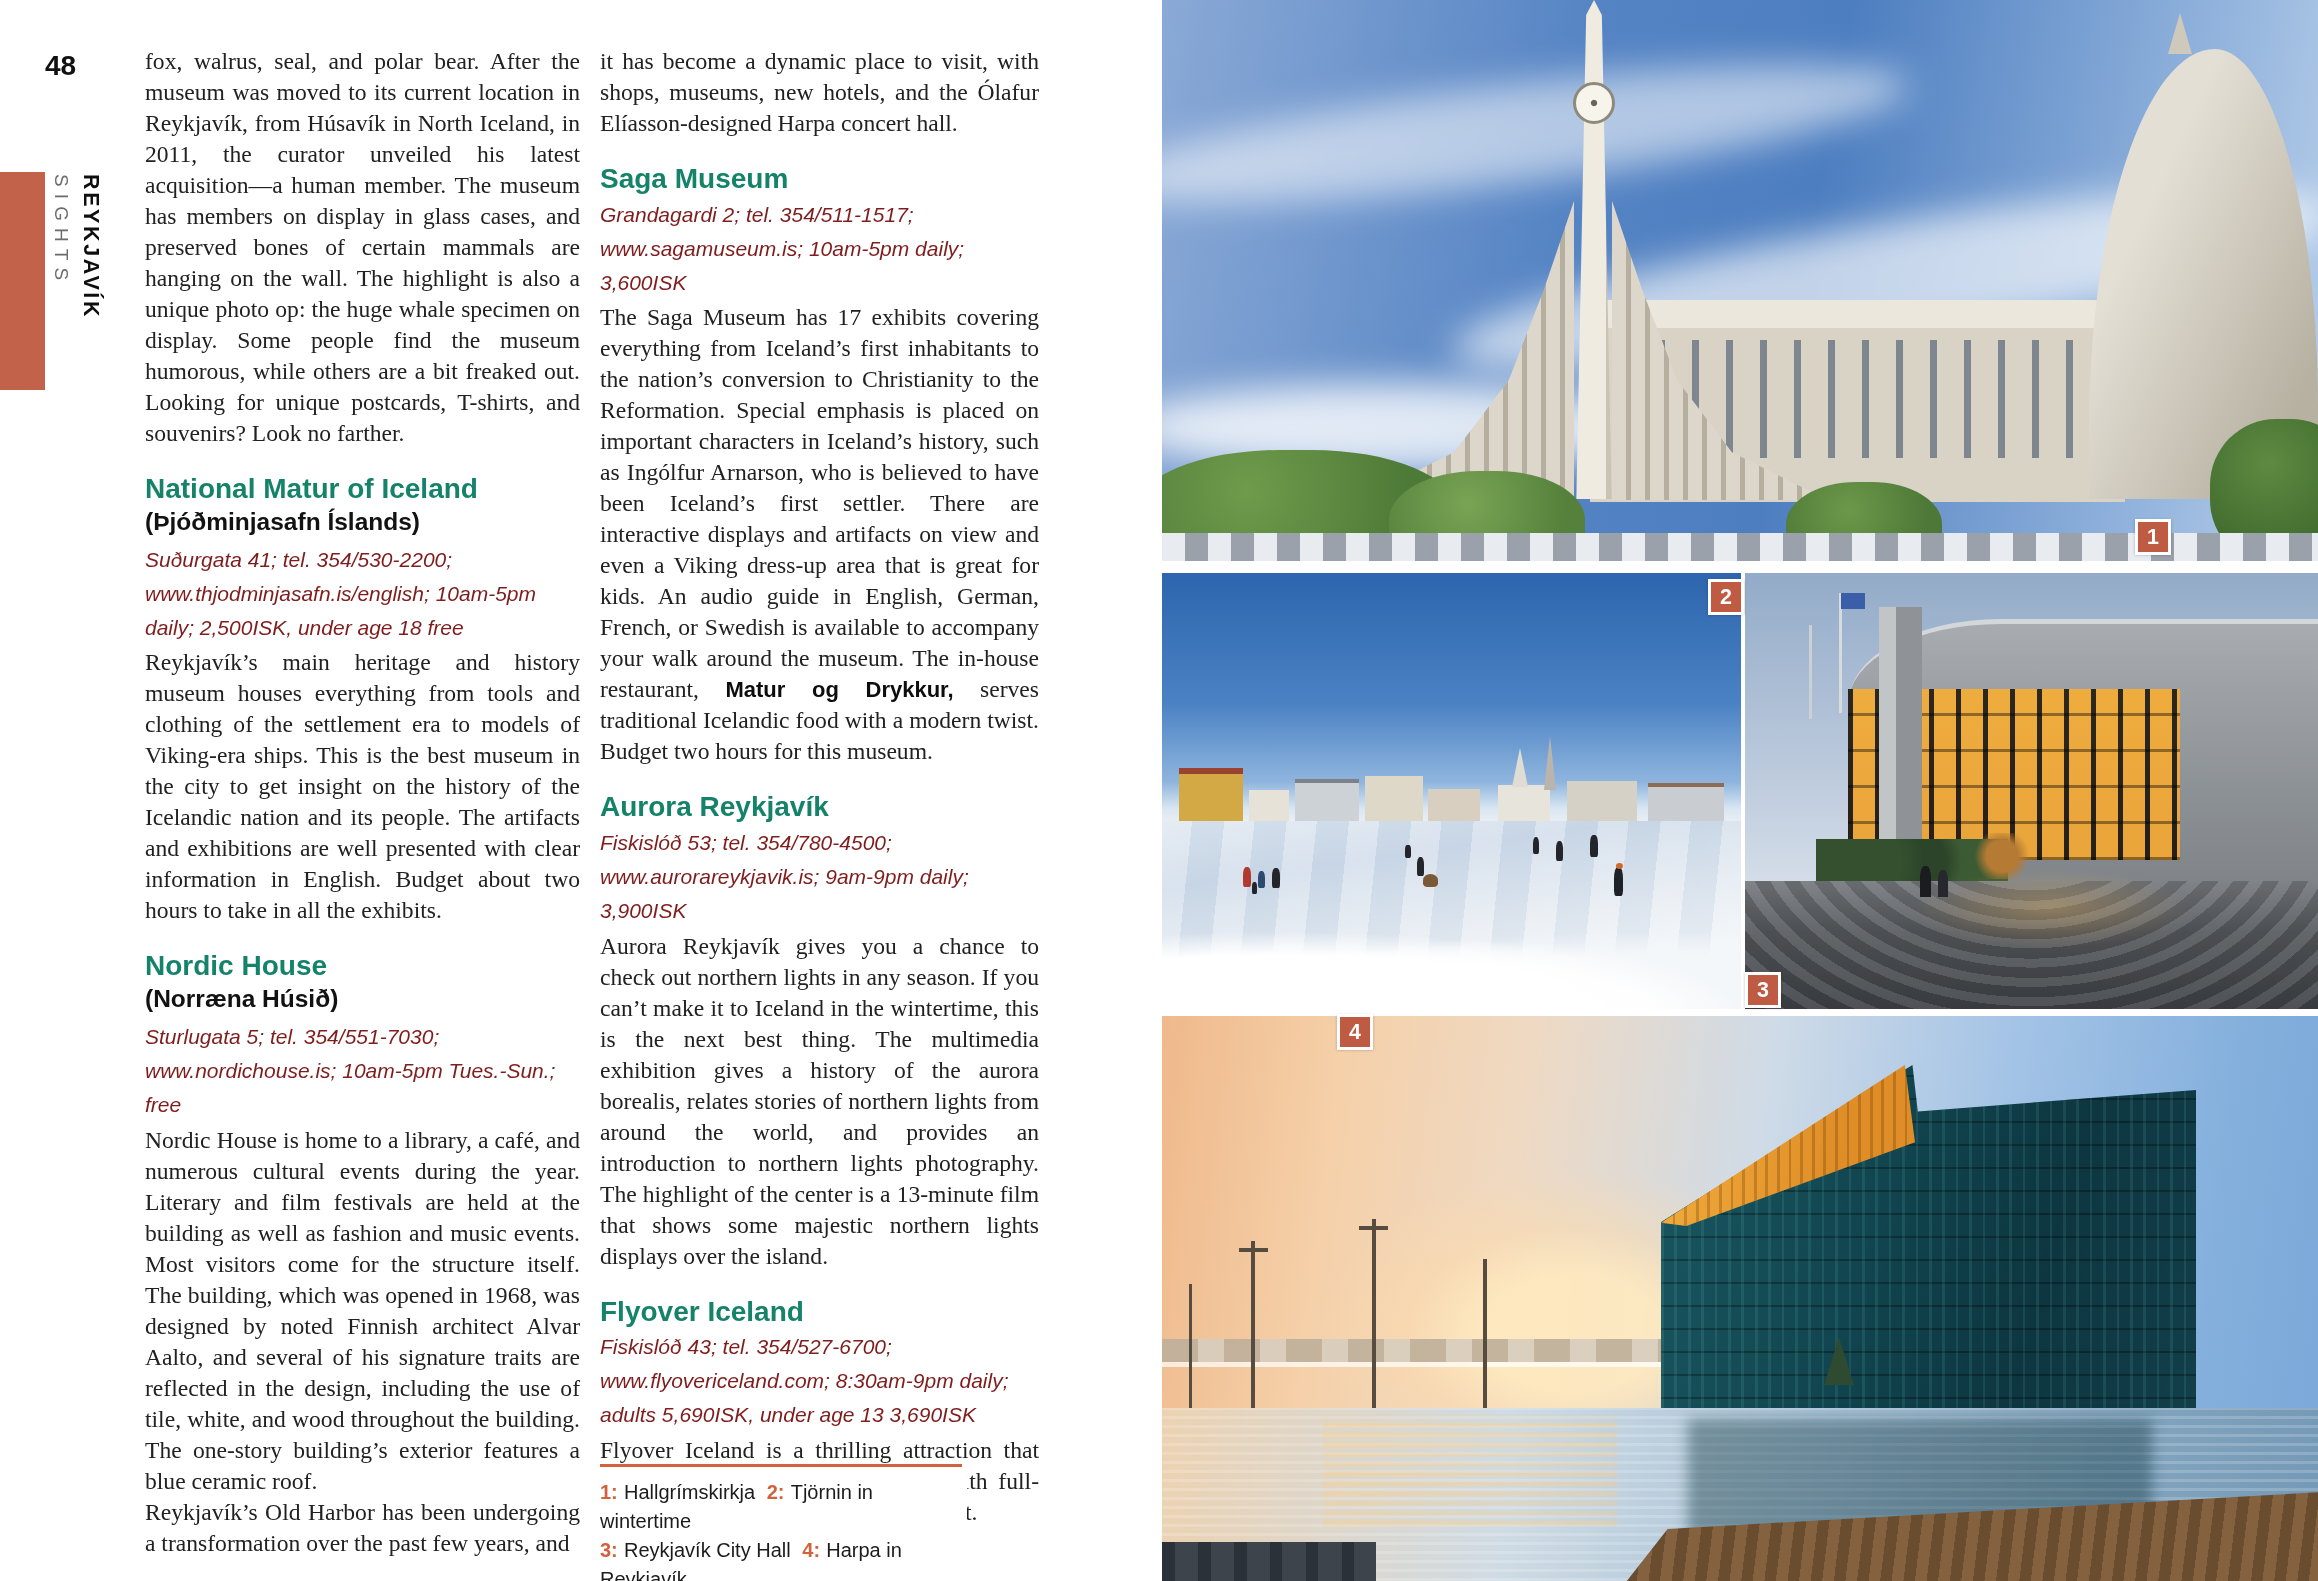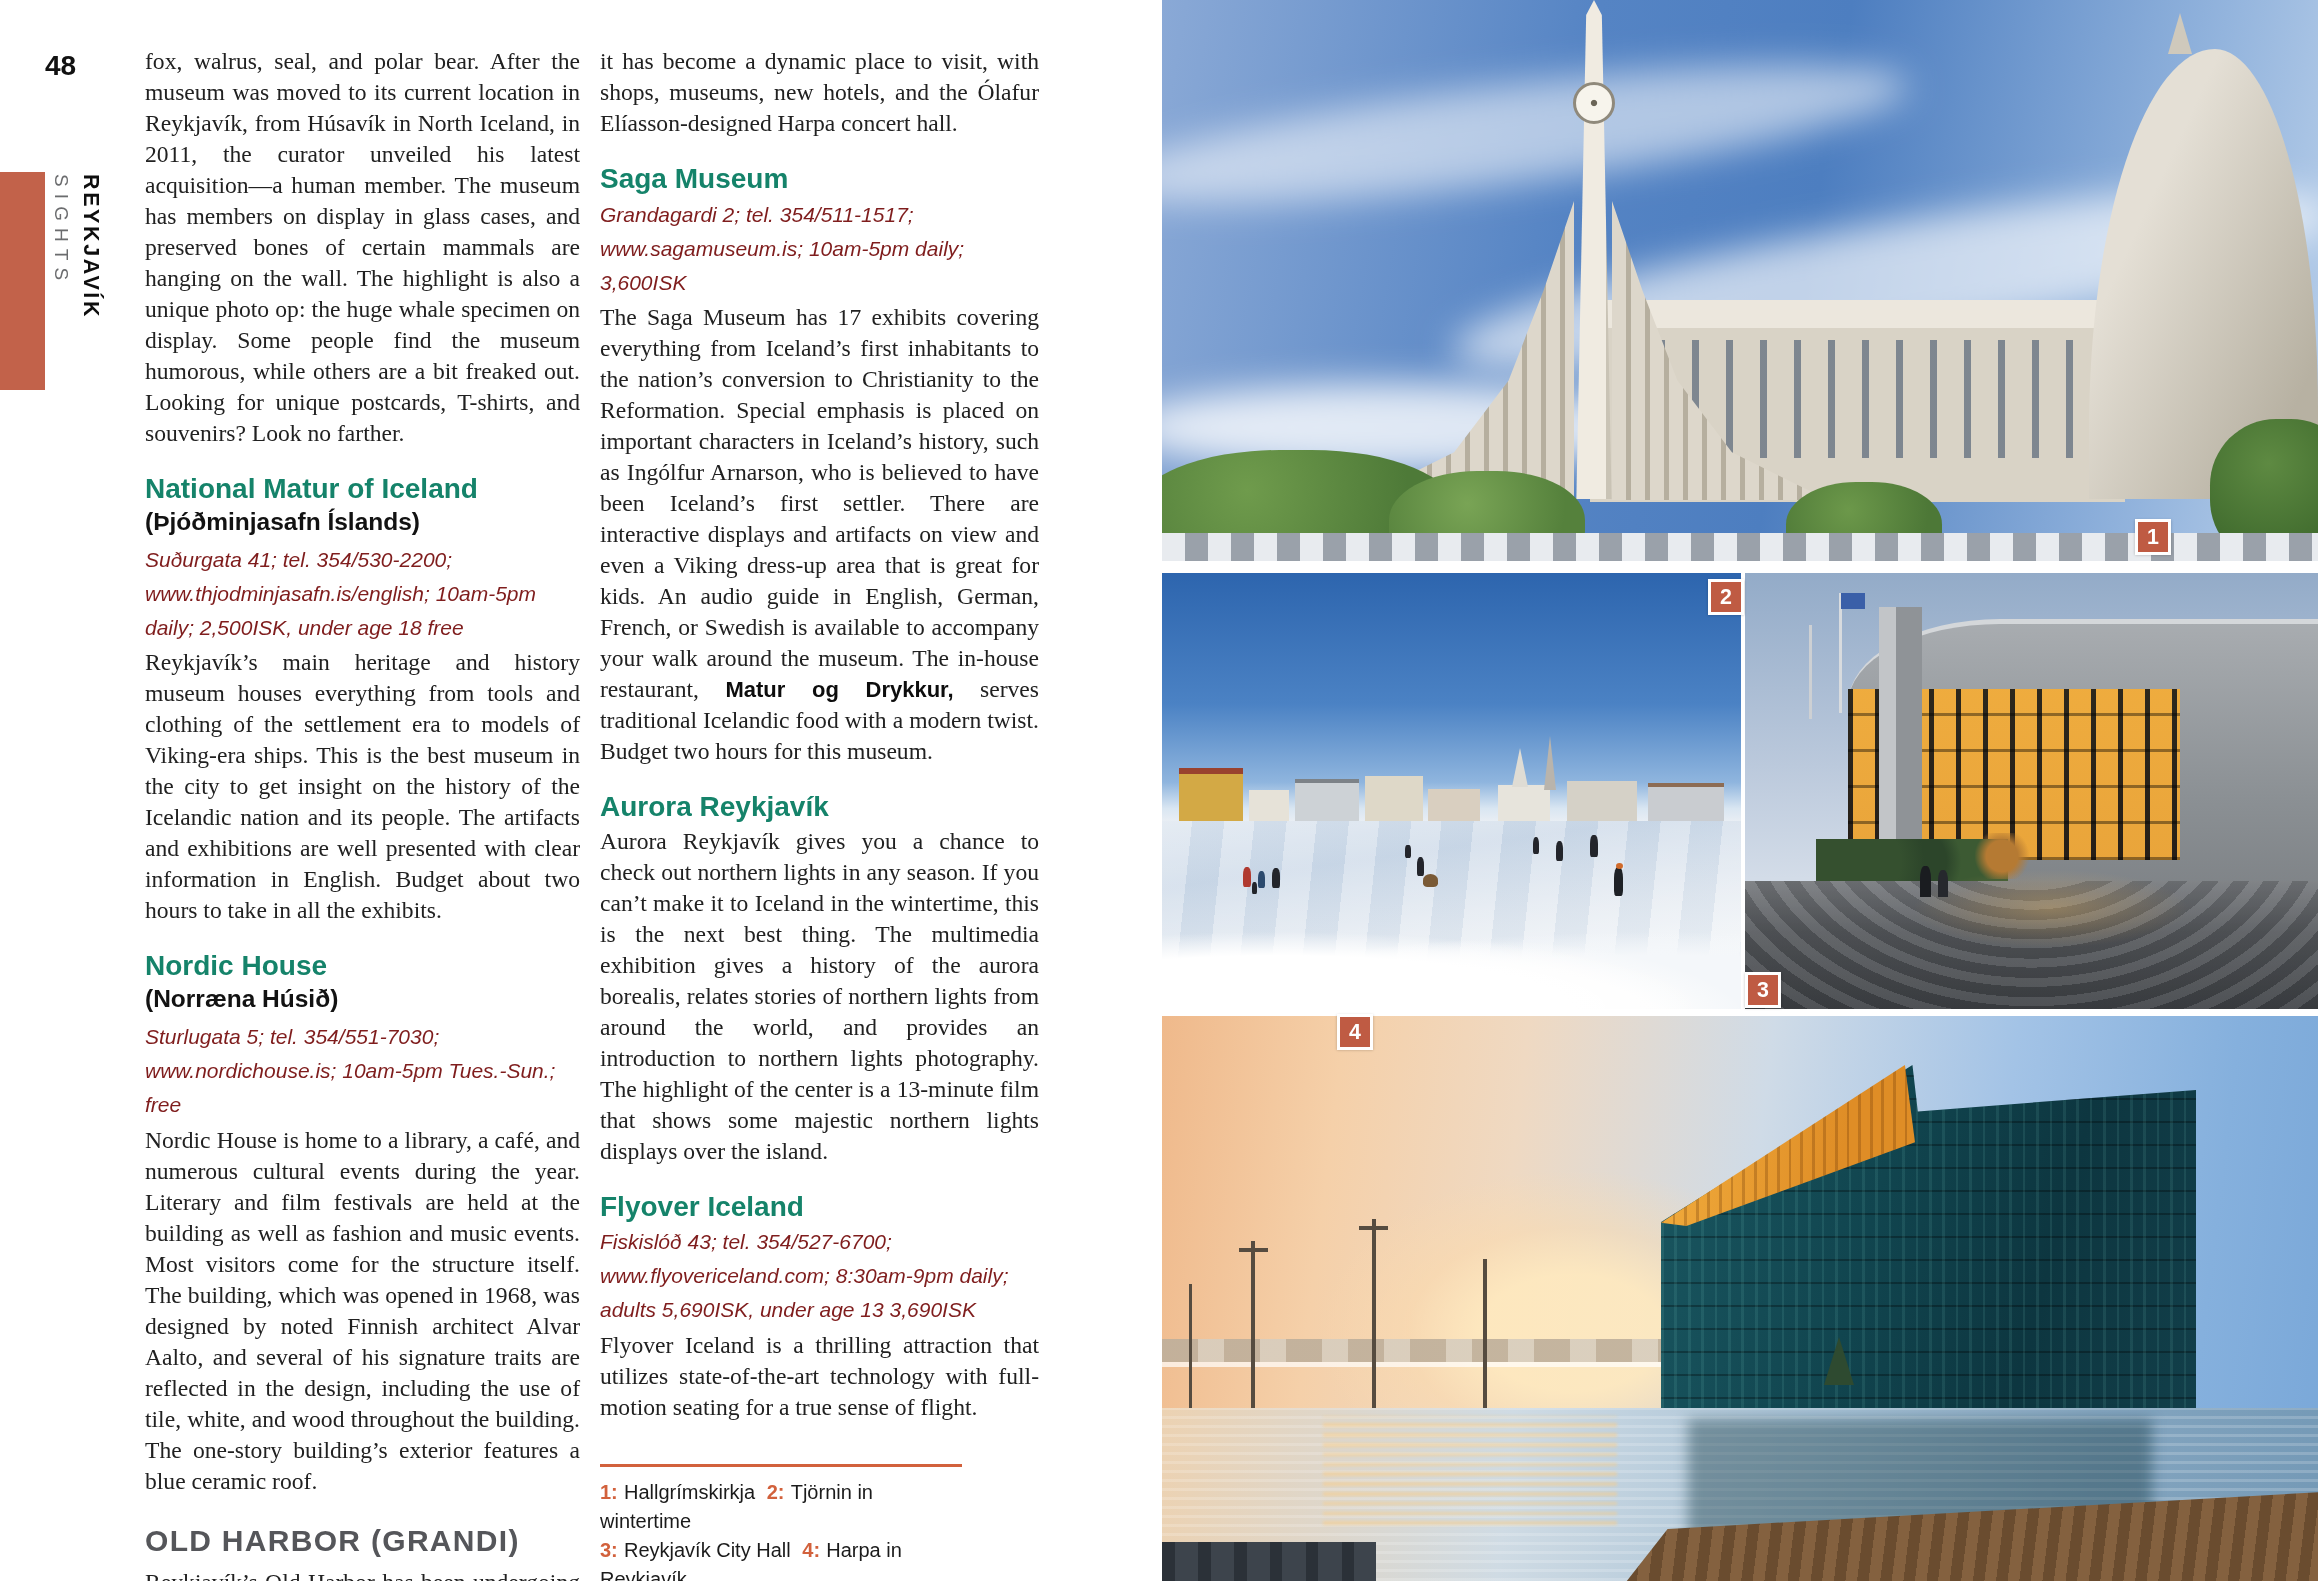--- a/index.html
+++ b/index.html
@@ -163,32 +163,32 @@
     <h3 class="h-green">National Matur of Iceland</h3>
     <h4 class="h-sub">(Þjóðminjasafn Íslands)</h4>
     <p class="details">Suðurgata 41; tel. 354/530-2200; www.thjodminjasafn.is/english; 10am-5pm daily; 2,500ISK, under age 18 free</p>
     <p class="body">Reykjavík’s main heritage and history museum houses everything from tools and clothing of the settlement era to models of Viking-era ships. This is the best museum in the city to get insight on the history of the Icelandic nation and its people. The artifacts and exhibitions are well presented with clear information in English. Budget about two hours to take in all the exhibits.</p>
 
     <h3 class="h-green">Nordic House</h3>
     <h4 class="h-sub">(Norræna Húsið)</h4>
     <p class="details">Sturlugata 5; tel. 354/551-7030; www.nordichouse.is; 10am-5pm Tues.-Sun.; free</p>
     <p class="body">Nordic House is home to a library, a café, and numerous cultural events during the year. Literary and film festivals are held at the building as well as fashion and music events. Most visitors come for the structure itself. The building, which was opened in 1968, was designed by noted Finnish architect Alvar Aalto, and several of his signature traits are reflected in the design, including the use of tile, white, and wood throughout the building. The one-story building’s exterior features a blue ceramic roof.</p>
 
-    <h2 class="h-major">OLD HARBOR (GRANDI)</h2>
     <p class="body">Reykjavík’s Old Harbor has been undergoing a transformation over the past few years, and</p>
   </div>
 
   <div class="col col2">
     <p class="body">it has become a dynamic place to visit, with shops, museums, new hotels, and the Ólafur Elíasson-designed Harpa concert hall.</p>
 
     <h3 class="h-green">Saga Museum</h3>
     <p class="details">Grandagardi 2; tel. 354/511-1517; www.sagamuseum.is; 10am-5pm daily; 3,600ISK</p>
     <p class="body"><span>The Saga Museum has 17 exhibits covering everything from Iceland’s first inhabitants to the nation’s conversion to Christianity to the Reformation. Special emphasis is placed on important characters in Iceland’s history, such as Ingólfur Arnarson, who is believed to have been Iceland’s first settler. There are interactive displays and artifacts on view and even a Viking dress-up area that is great for kids. An audio guide in English, German, French, or Swedish is available to accompany your walk around the museum. The in-house restaurant, </span><strong class="runin">Matur og Drykkur,</strong><span> serves traditional Icelandic food with a modern twist. Budget two hours for this museum.</span></p>
 
     <h3 class="h-green">Aurora Reykjavík</h3>
+    <p class="details">Fiskislóð 53; tel. 354/780-4500; www.aurorareykjavik.is; 9am-9pm daily; 3,900ISK</p>
     <p class="body">Aurora Reykjavík gives you a chance to check out northern lights in any season. If you can’t make it to Iceland in the wintertime, this is the next best thing. The multimedia exhibition gives a history of the aurora borealis, relates stories of northern lights from around the world, and provides an introduction to northern lights photography. The highlight of the center is a 13-minute film that shows some majestic northern lights displays over the island.</p>
 
     <h3 class="h-green">Flyover Iceland</h3>
     <p class="details">Fiskislóð 43; tel. 354/527-6700; www.flyovericeland.com; 8:30am-9pm daily; adults 5,690ISK, under age 13 3,690ISK</p>
     <p class="body">Flyover Iceland is a thrilling attraction that utilizes state-of-the-art technology with full-motion seating for a true sense of flight.</p>
   </div>
 
   <div class="caption">
     <div class="caption-rule"></div>
     <div class="caption-line">

